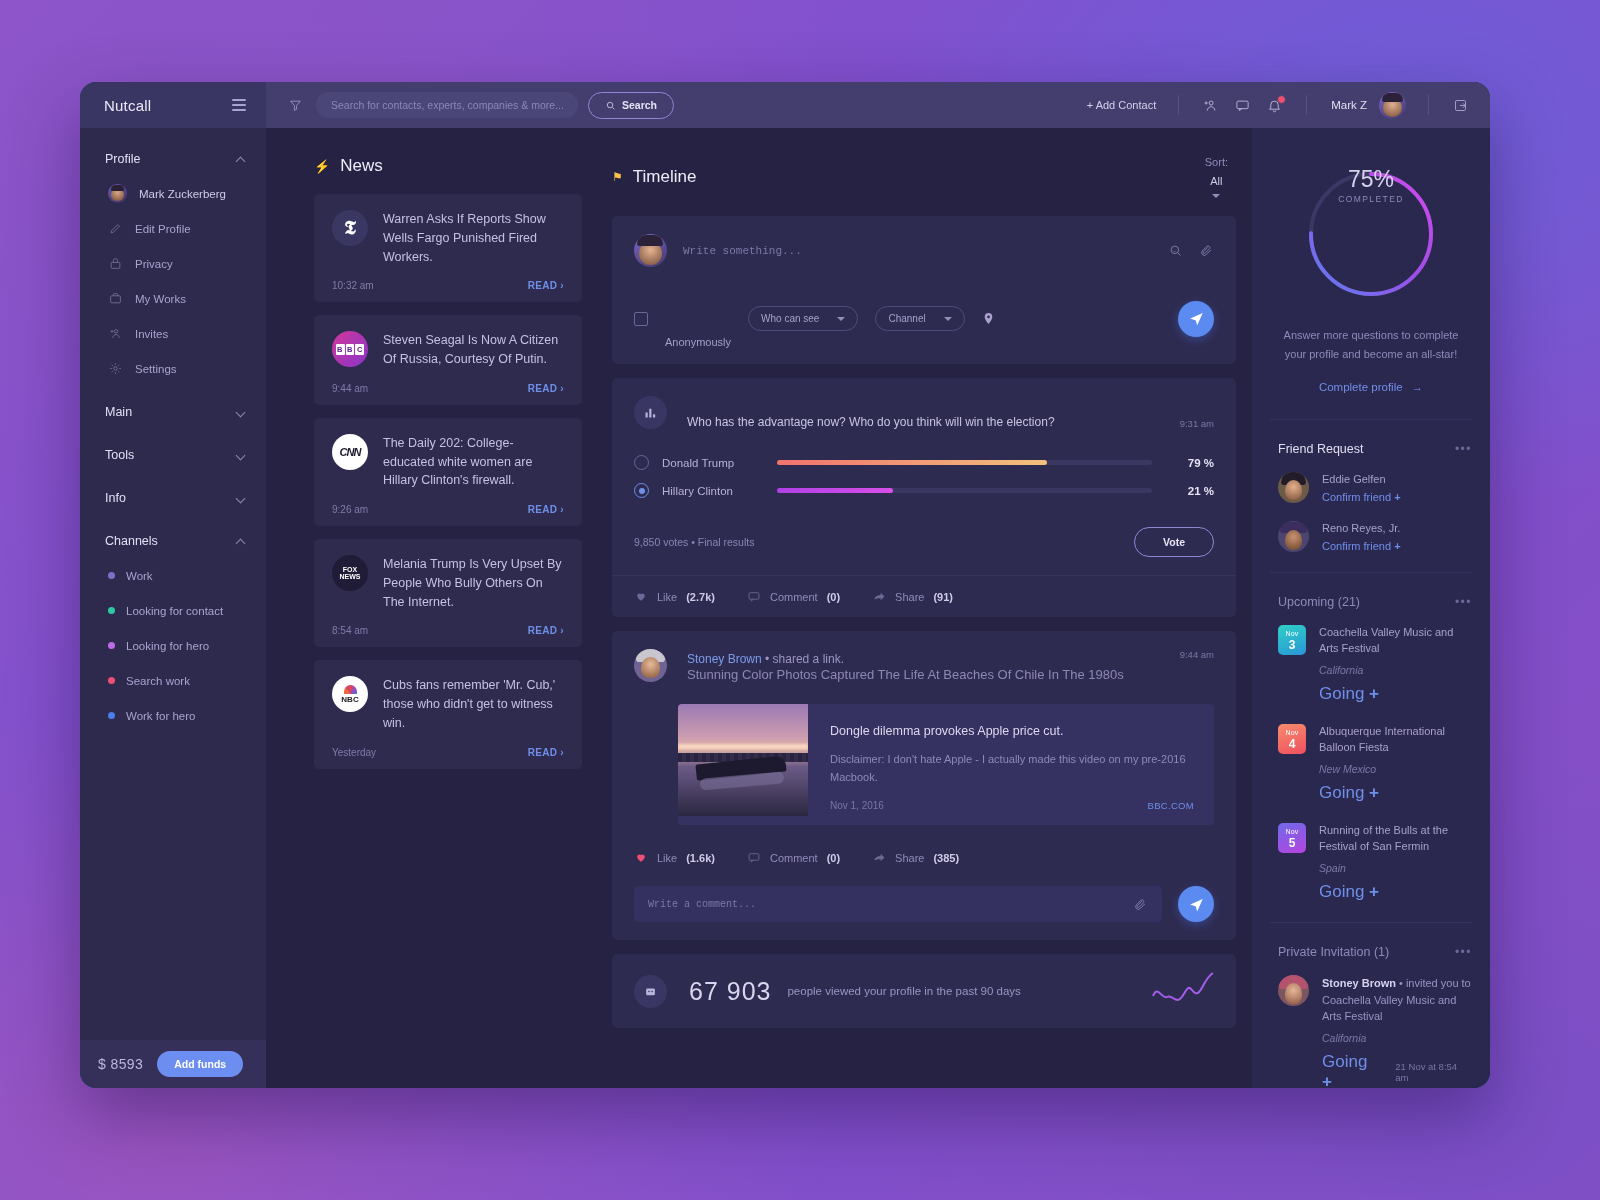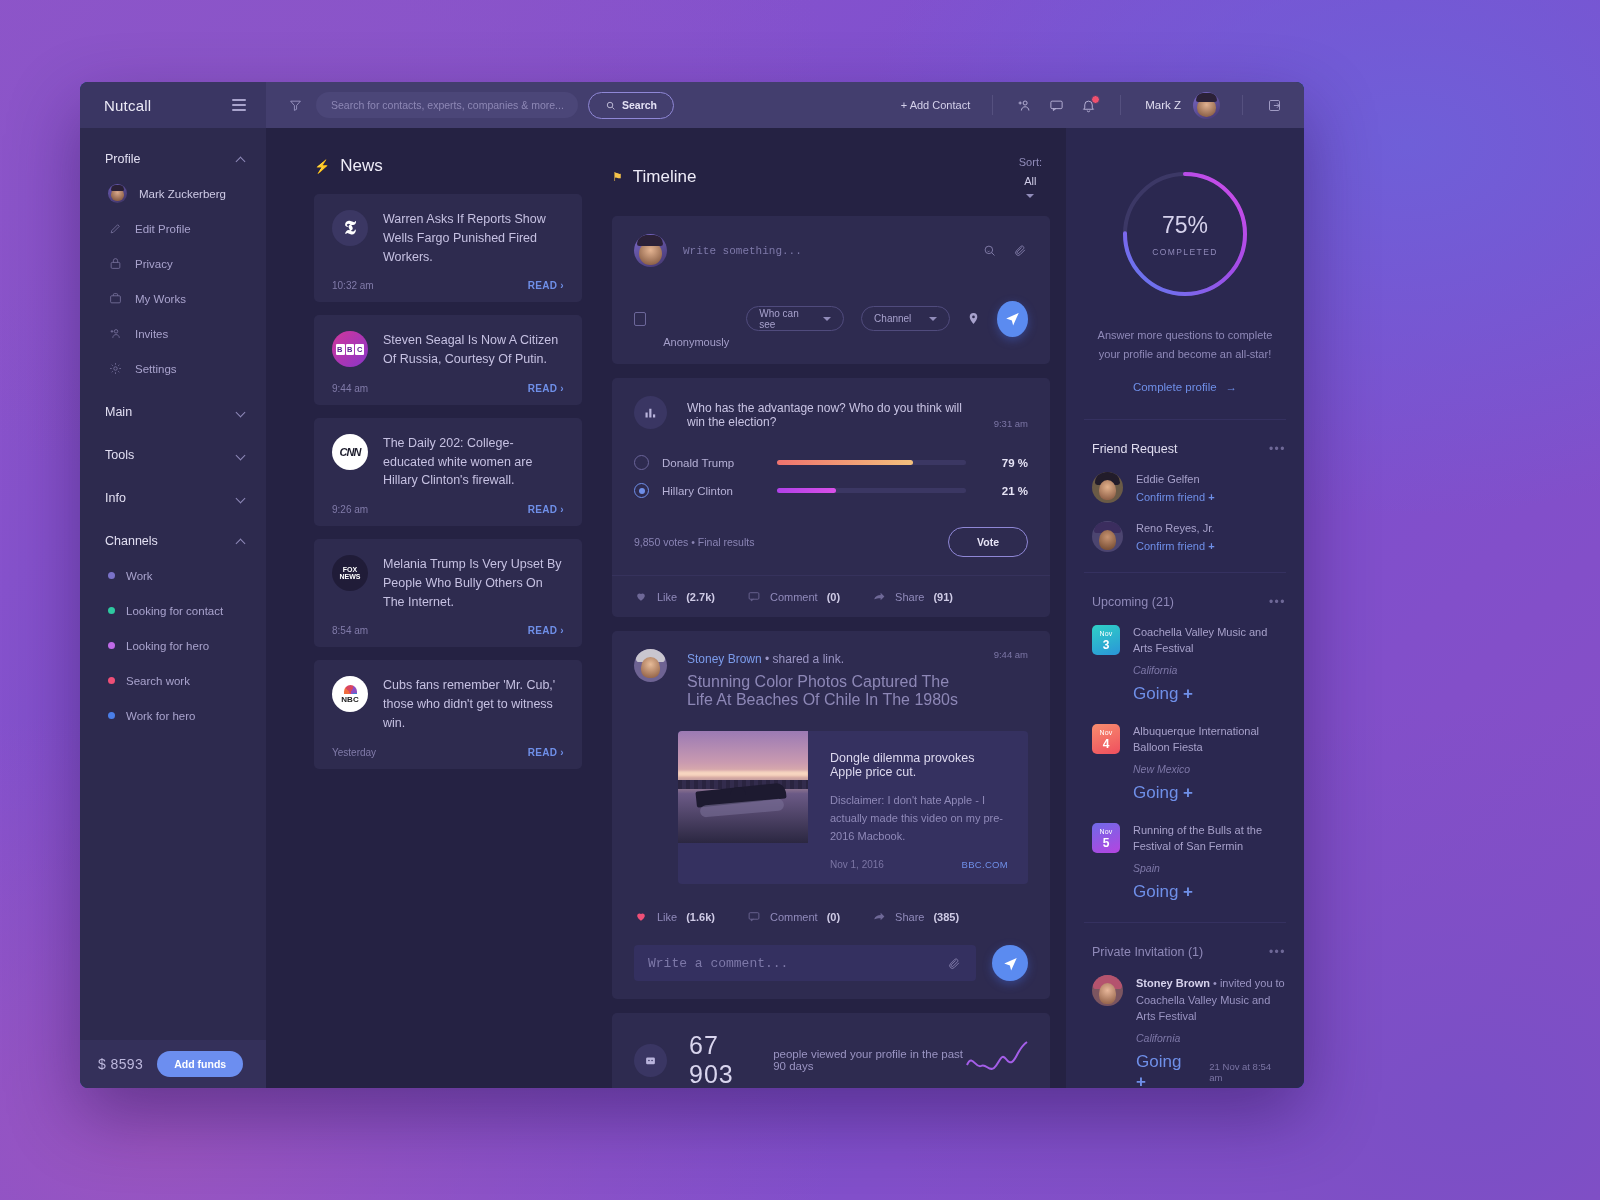--- a/index.html
+++ b/index.html
@@ -15,22 +15,22 @@
       radial-gradient(ellipse 70% 60% at 10% 95%, #9a55c0 0%, rgba(154,85,192,0) 60%),
       radial-gradient(ellipse 60% 55% at 92% 92%, #7a4fc6 0%, rgba(122,79,198,0) 60%),
       linear-gradient(135deg, #8e54c9 0%, #7b4fd0 50%, #8a4fc3 100%);
     position: relative;
   }
 
   
   #app {
     position: absolute;
     left: 80px; top: 82px;
-    width: 1224px; height: 1006px;
-    border-radius: 8px;
+    width: 1410px; height: 1006px;
+    border-radius: 16px;
     overflow: hidden;
     display: flex;
     box-shadow: 0 28px 70px rgba(40,15,80,.45);
     background: #0ea5e9;
   }
 
   
   .sidebar {
     width: 186px; flex: 0 0 186px;
     background: #2d2a4e;
@@ -302,21 +302,21 @@
   .avatar-post {
     width: 33px; height: 33px; border-radius: 50%; flex: 0 0 33px;
     overflow: hidden; position: relative; background: #6e6393;
   }
   .avatar-post::before { content:""; position:absolute; left:2px; top:-1px; width:29px; height:14px; border-radius:14px 14px 4px 4px; background:#c9c6cf; }
   .avatar-post::after { content:""; position:absolute; left:7px; top:8px; width:19px; height:21px; border-radius:50% 50% 40% 40%; background: radial-gradient(circle at 50% 35%, #e7bb98, #99694d 80%); }
   .post-meta { flex: 1; min-width: 0; }
   .post-author { font-size: 12px; color: #7c9cec; }
   .post-author .dotsep { color: #9b95c4; }
   .post-author .act2 { color: #9b95c4; }
-  .post-sub { font-size: 16px; color: #8d87b6; margin-top: 6px; }
+  .post-sub { font-size: 13px; color: #8d87b6; }
 
   .link-card {
     margin: 22px 22px 0 66px;
     background: #353160; border-radius: 4px;
     display: flex; gap: 0; overflow: hidden;
   }
   .link-img {
     width: 130px; height: 112px; flex: 0 0 130px;
     background:
       linear-gradient(180deg,#9b7ab4 0%, #c99ab0 28%, #e2b4a8 40%, #6b5a86 56%, #2b2741 100%);
@@ -338,38 +338,38 @@
   .link-date { font-size: 10px; color: #7b75a4; }
   .link-src { font-size: 9.5px; color: #6f8fe8; letter-spacing: .3px; }
 
   .comment-row { display: flex; align-items: center; gap: 16px; padding: 8px 22px 18px 22px; }
   .comment-box {
     flex: 1; height: 36px; background: #343060; border-radius: 4px;
     display: flex; align-items: center; padding: 0 14px;
   }
   .comment-input {
     flex: 1; background: transparent; border: none; outline: none;
-    color: #c6c1e2; font-size: 13px; font-family: "Liberation Mono", monospace;
+    color: #c6c1e2; font-size: 10px; font-family: "Liberation Mono", monospace;
   }
   .comment-input::placeholder { color: #7d78a8; }
 
   
   .stat { display: flex; align-items: center; gap: 0; padding: 18px 22px; }
   .stat-num { font-size: 25px; color: #d9d5ee; letter-spacing: 1px; padding: 0 16px 0 22px; }
   .stat-txt { font-size: 11.5px; color: #9a94c2; }
   .spark { margin-left: auto; }
   .spark svg { width: 62px; height: 34px; fill: none; stroke: #a45ee8; stroke-width: 2; }
 
   
   .rs-progress { padding: 38px 24px 26px 24px; text-align: center; }
   .ring-wrap { position: relative; width: 136px; height: 136px; margin: 0 auto; }
   .ring-wrap svg { width: 136px; height: 136px; transform: rotate(-90deg); }
   .ring-center {
     position: absolute; inset: 0; display: flex; flex-direction: column;
-    align-items: center; justify-content: center; gap: 8px;
+    align-items: center; gap: 1px;
   }
   .ring-pct { font-size: 23px; color: #d6d2ec; }
   .ring-lbl { font-size: 8.5px; color: #8f89b8; letter-spacing: 1.4px; }
   .rs-note { font-size: 11px; color: #8f89b8; line-height: 1.7; margin-top: 24px; }
   .rs-link { display: flex; align-items: center; justify-content: center; gap: 9px; margin-top: 18px; font-size: 11.5px; color: #6f8fe8; cursor: pointer; }
   .rs-div { height: 1px; background: #353160; margin: 0 18px; }
 
   .rs-sec { padding: 22px 18px 20px 26px; }
   .rs-sec-head { display: flex; align-items: center; justify-content: space-between; margin-bottom: 16px; }
   .rs-sec-title { font-size: 12.5px; color: #e0ddf0; }

